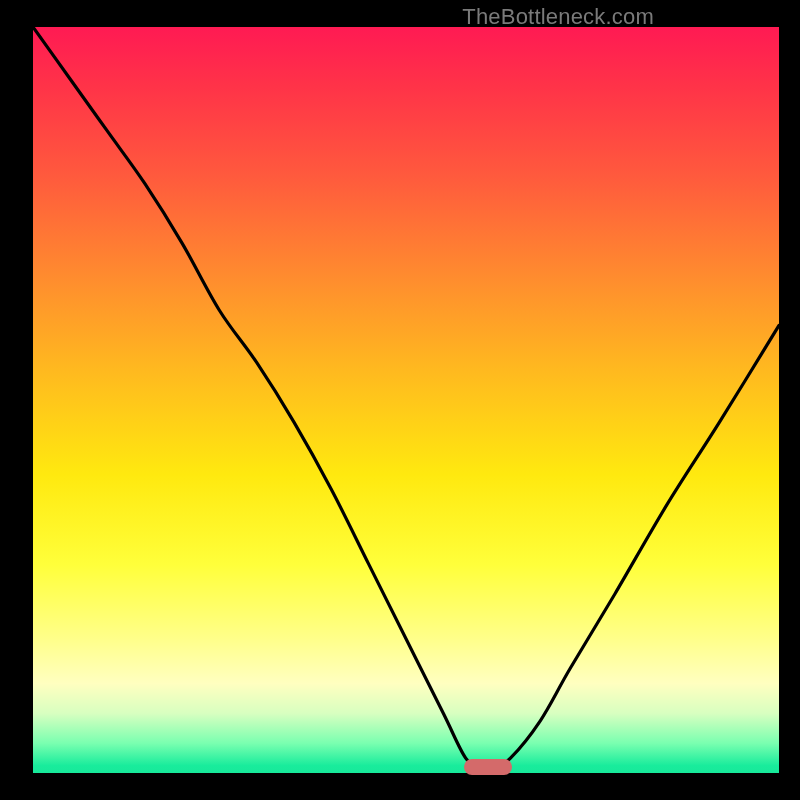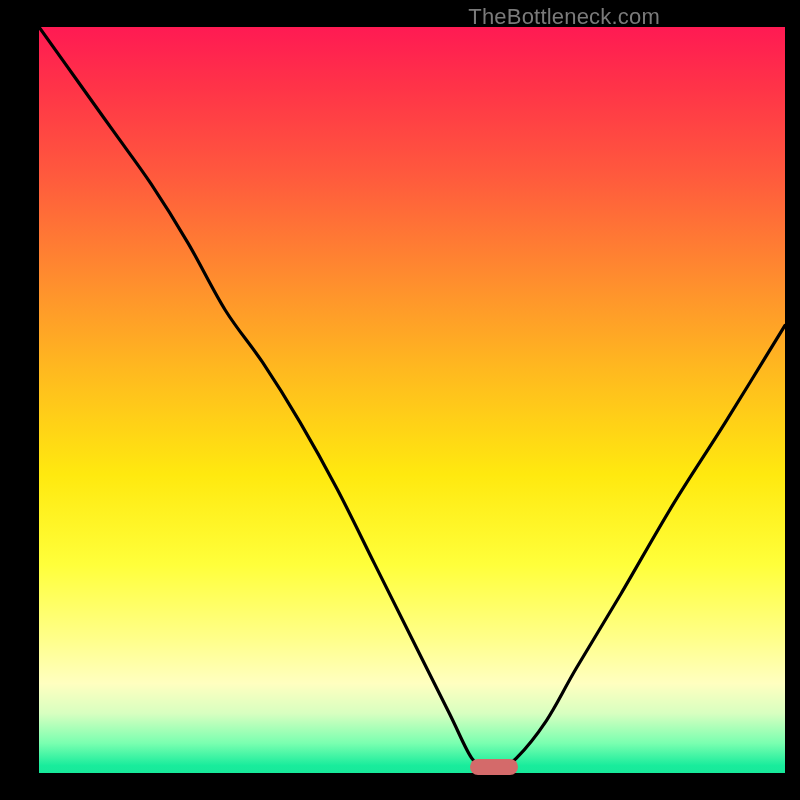--- a/index.html
+++ b/index.html
@@ -6,21 +6,21 @@
     margin: 0;
     padding: 0;
     width: 800px;
     height: 800px;
     background: #000;
     overflow: hidden;
     font-family: Arial, Helvetica, sans-serif;
   }
   .frame {
     position: absolute;
-    left: 12px;
+    left: 6px;
     top: 0;
     width: 678px;
     height: 800px;
     background: #000;
   }
   .plot {
     position: absolute;
     left: 27px;
     top: 27px;
     width: 746px;

